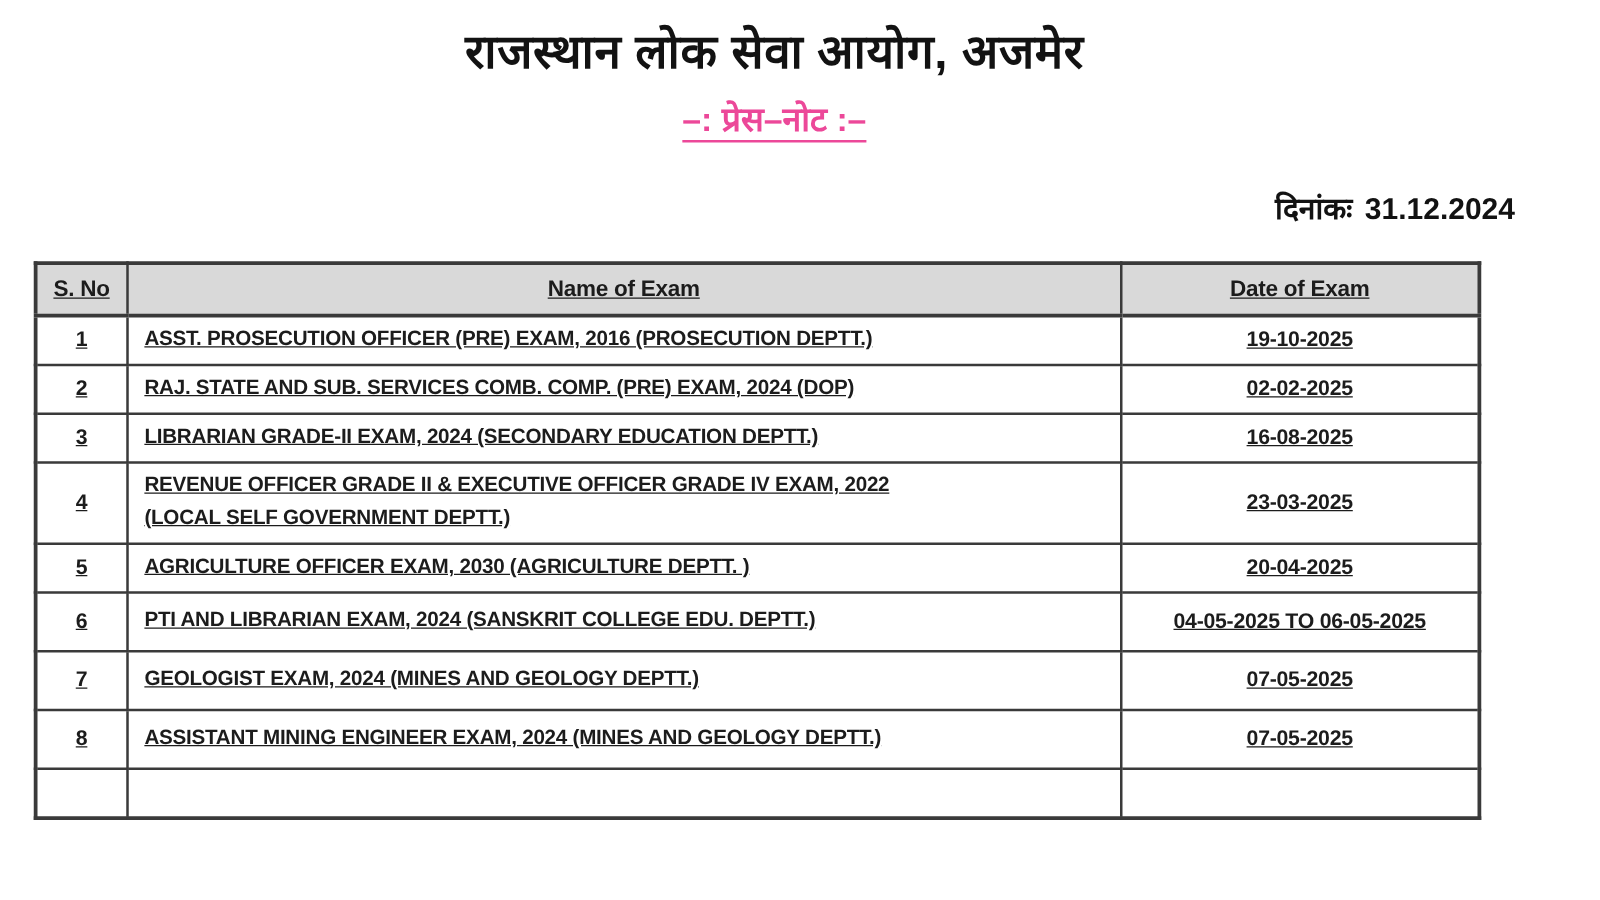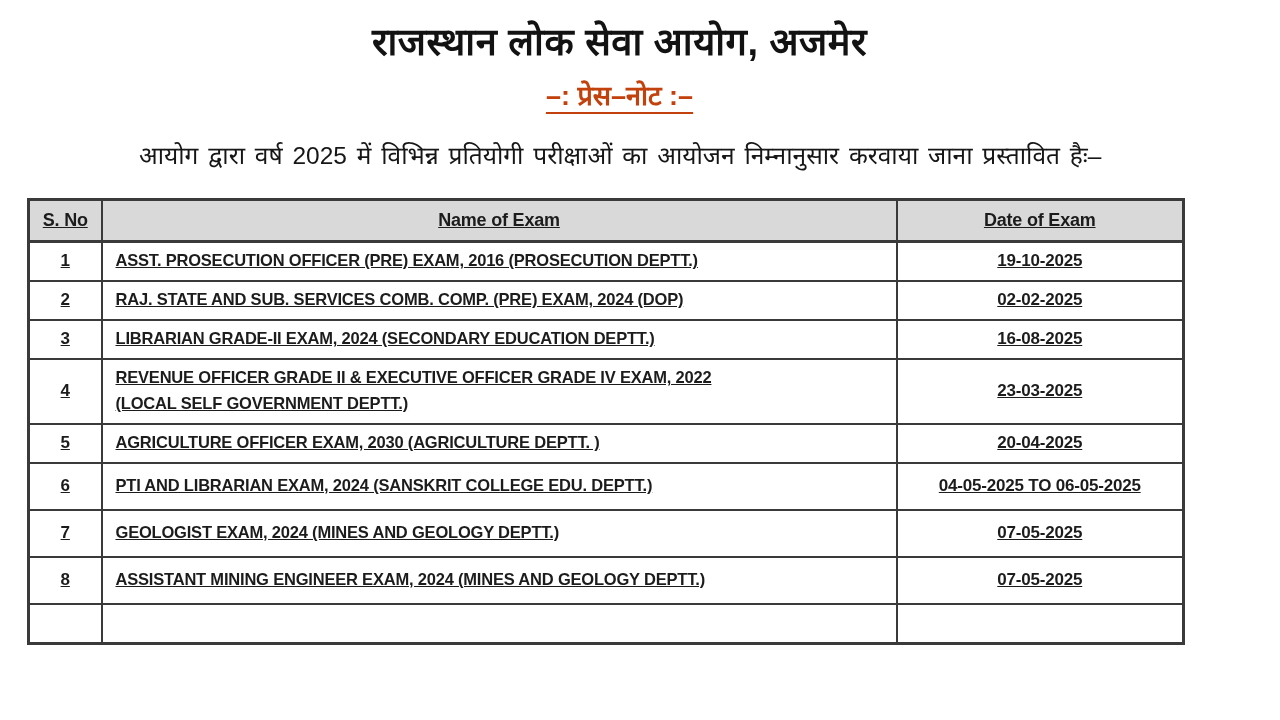--- a/index.html
+++ b/index.html
@@ -3,21 +3,21 @@
 <meta charset="utf-8">
 <style>
   * { margin:0; padding:0; box-sizing:border-box; }
   html,body { width:1280px; height:720px; overflow:hidden; background:#ffffff;
               font-family:"Liberation Sans","DejaVu Sans",sans-serif; color:#1b1b1b; }
   .page { width:1280px; height:720px; padding:18px 68px 0 27px; overflow:hidden; }
 
   .doc-title   { text-align:center; font-size:38px; line-height:48px; font-weight:bold;
                  color:#121212; letter-spacing:0.5px; }
   .doc-subtitle-wrap { text-align:center; margin-top:12px; line-height:36px; }
-  .doc-subtitle { font-size:27px; font-weight:bold; color:#c2410c;
+  .doc-subtitle { font-size:27px; font-weight:bold; color:#ec4899;
                   text-decoration:underline; text-underline-offset:7px;
                   text-decoration-thickness:2px; }
 
   .date-line { text-align:right; margin-top:32px; font-size:24px; line-height:34px;
                font-weight:bold; color:#121212; }
   .date-line .val { margin-left:10px; }
 
   .intro { margin-top:20px; font-size:24.5px; line-height:36px; text-align:justify;
            text-indent:112px; color:#161616; word-spacing:3px; }
 
@@ -41,22 +41,24 @@
 <body>
 
 <div class="page">
 
   <div class="doc-title">राजस्थान लोक सेवा आयोग, अजमेर</div>
 
   <div class="doc-subtitle-wrap">
     <span class="doc-subtitle">–: प्रेस–नोट :–</span>
   </div>
 
+  <div class="date-line">
+    <span>दिनांकः</span><span class="val">31.12.2024</span>
+  </div>
 
-  <div class="intro">आयोग द्वारा वर्ष 2025 में विभिन्न प्रतियोगी परीक्षाओं का आयोजन निम्नानुसार करवाया जाना प्रस्तावित हैः–</div>
 
   <table class="exam-table">
     <colgroup>
         <col class="c-sno">
         <col class="c-name">
         <col class="c-date">
       </colgroup>
     <thead>
       <tr>
         <th>S. No</th>

